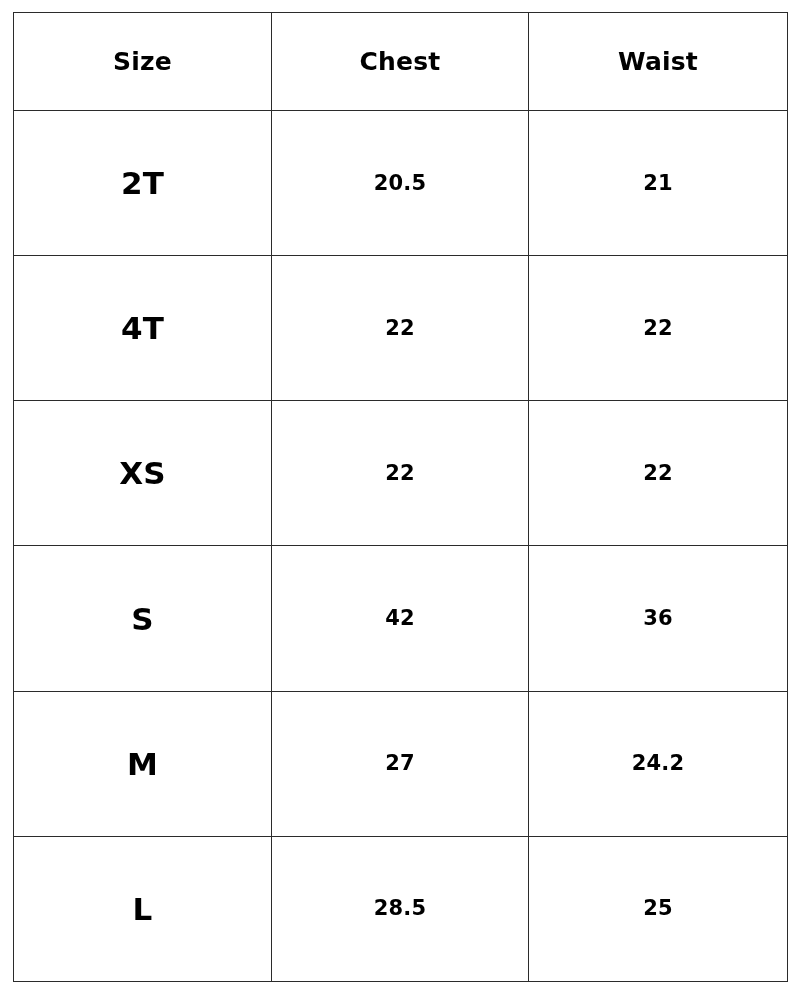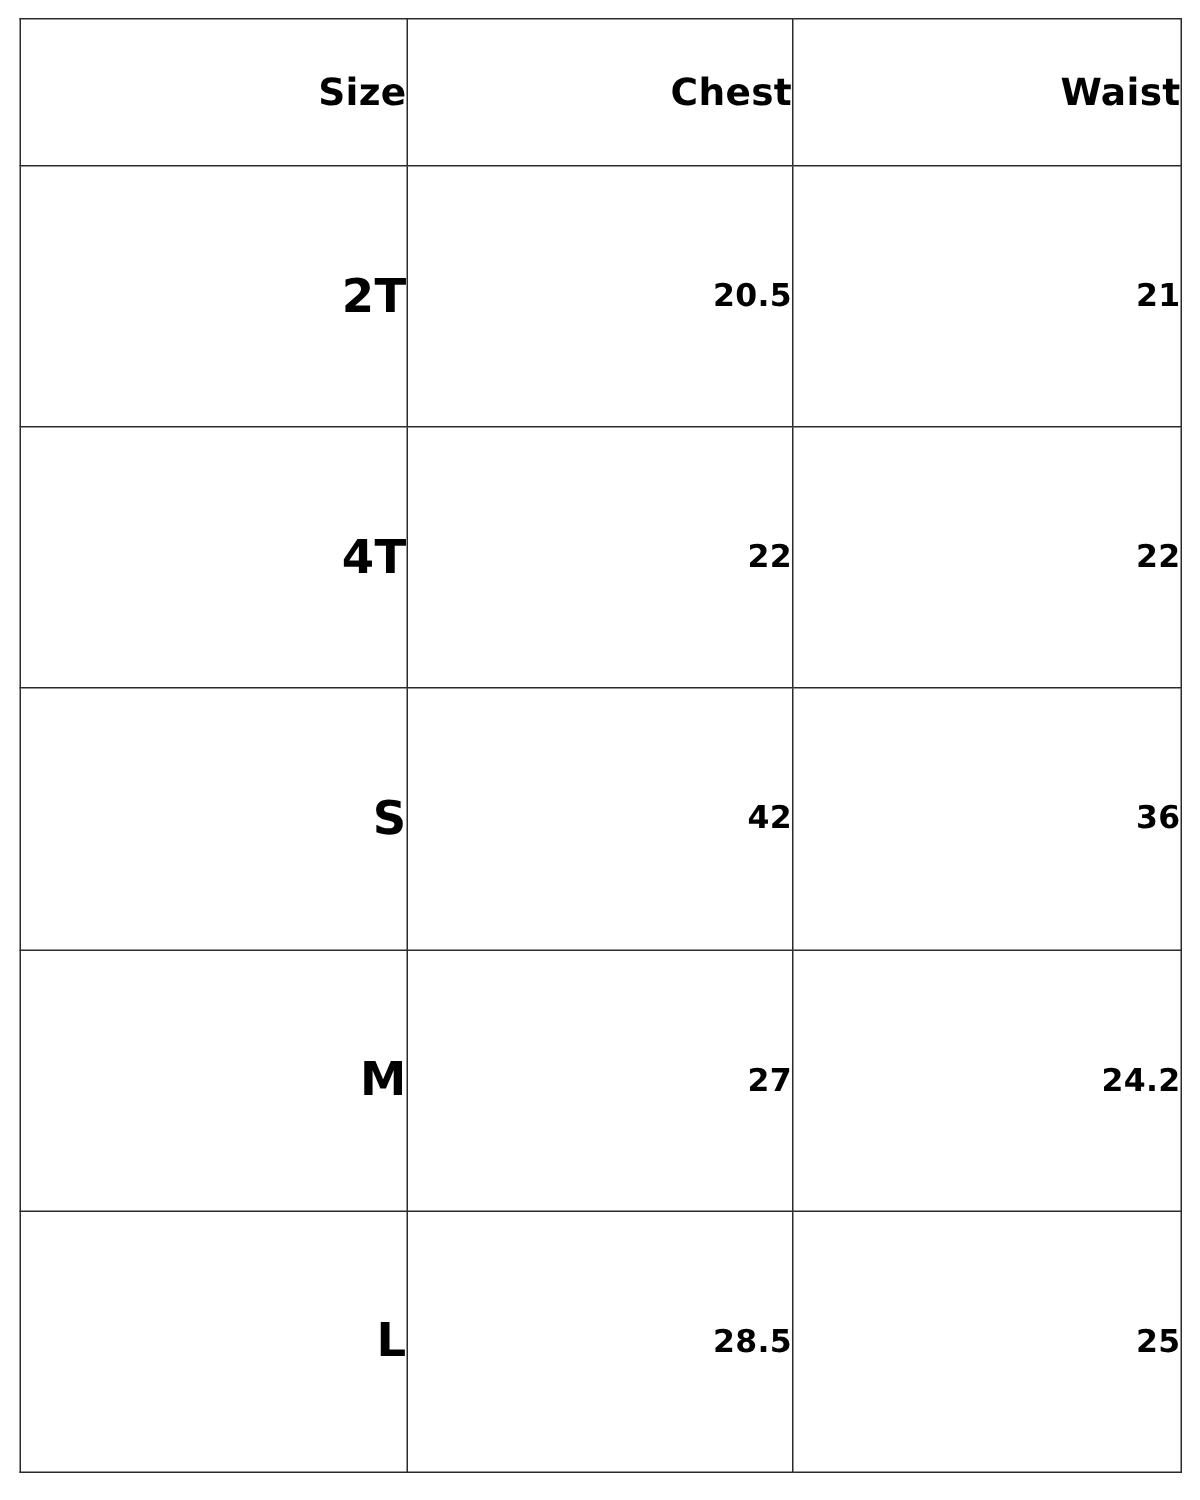--- a/index.html
+++ b/index.html
@@ -32,21 +32,21 @@
     background: #ffffff;
   }
 
   table.size-chart col.col-size  { width: 258px; }
   table.size-chart col.col-chest { width: 257px; }
   table.size-chart col.col-waist { width: 259px; }
 
   table.size-chart th,
   table.size-chart td {
     border: 1px solid #2b2b2b;
-    text-align: right;
+    text-align: center;
     vertical-align: middle;
     padding: 0;
     height: 97px;
     line-height: 1.1;
   }
 
   table.size-chart thead th {
     font-size: 25px;
     font-weight: bold;
     letter-spacing: 0.2px;
@@ -86,20 +86,25 @@
         <td class="cell-size">2T</td>
         <td class="cell-measure">20.5</td>
         <td class="cell-measure">21</td>
       </tr>
       <tr>
         <td class="cell-size">4T</td>
         <td class="cell-measure">22</td>
         <td class="cell-measure">22</td>
       </tr>
       <tr>
+        <td class="cell-size">XS</td>
+        <td class="cell-measure">22</td>
+        <td class="cell-measure">22</td>
+      </tr>
+      <tr>
         <td class="cell-size">S</td>
         <td class="cell-measure">42</td>
         <td class="cell-measure">36</td>
       </tr>
       <tr>
         <td class="cell-size">M</td>
         <td class="cell-measure">27</td>
         <td class="cell-measure">24.2</td>
       </tr>
       <tr>

